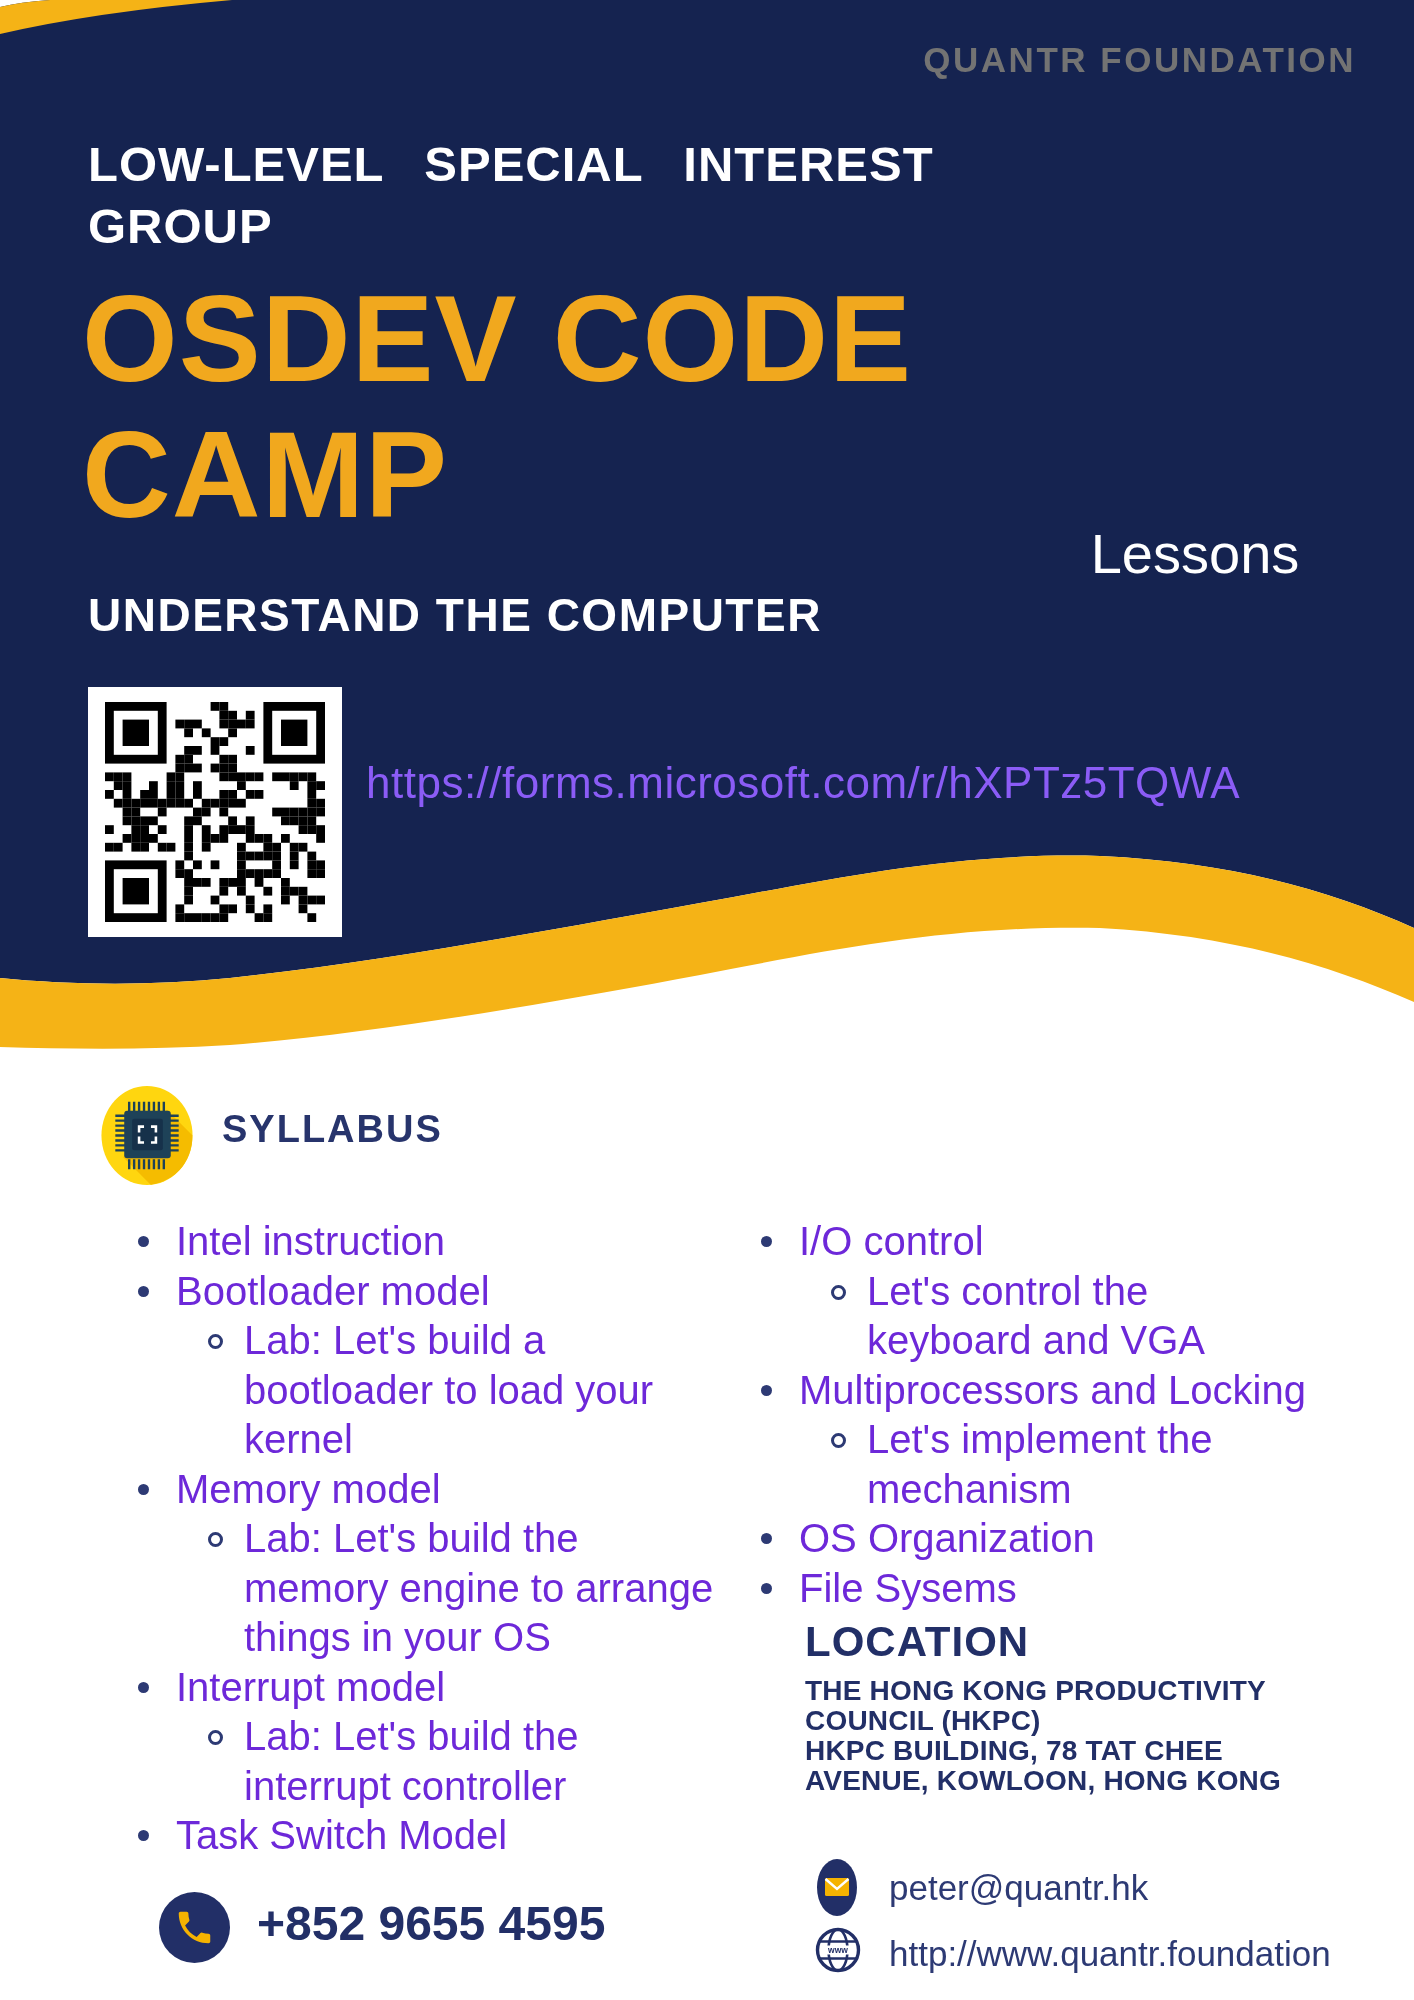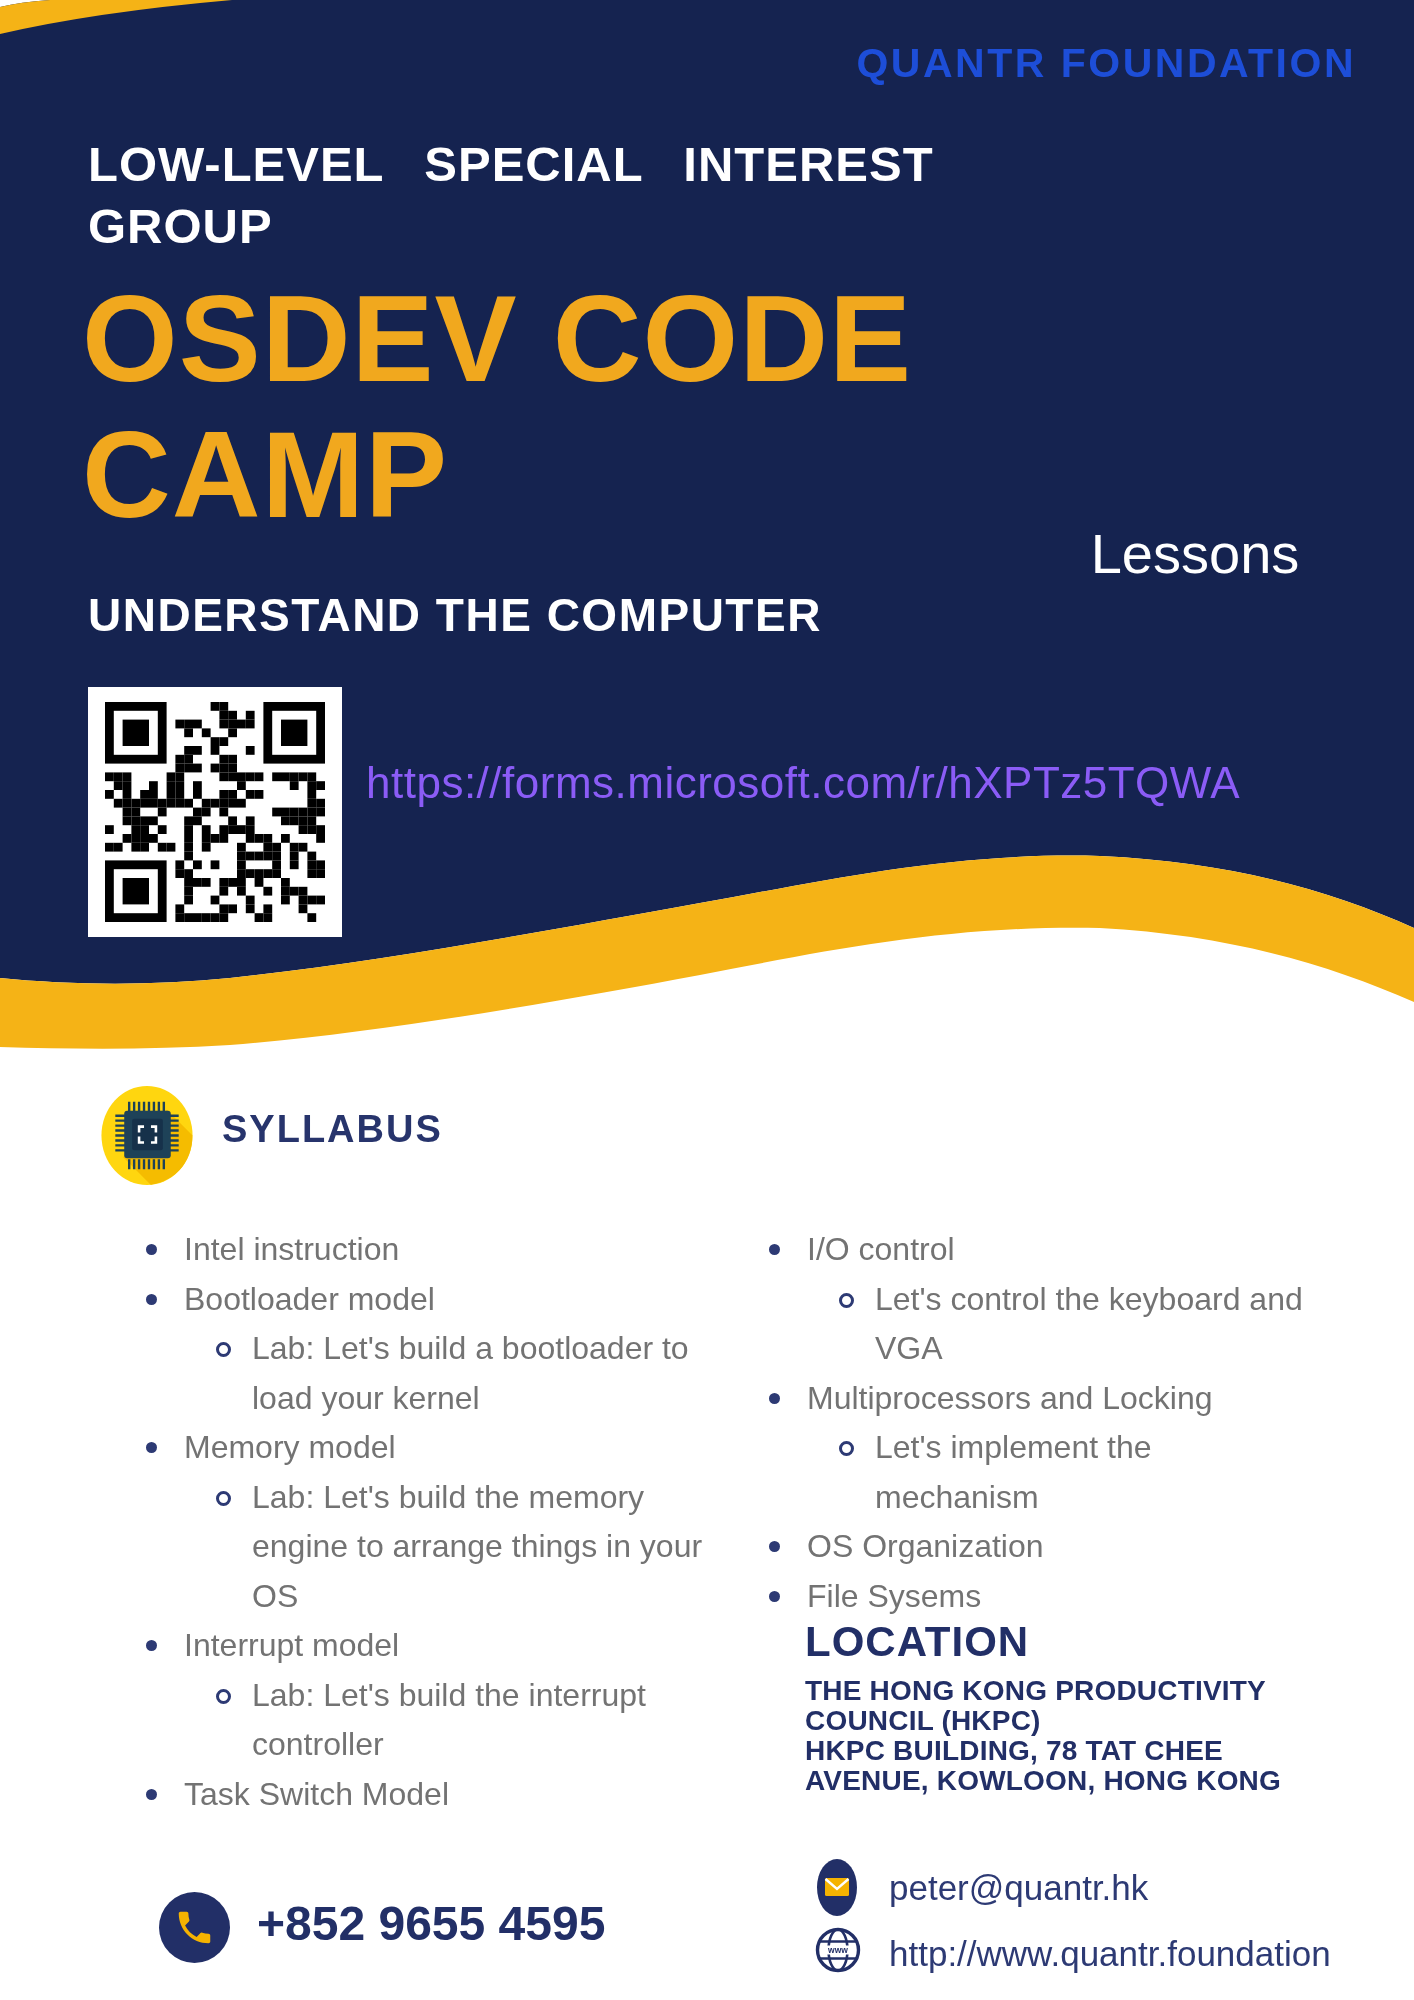--- a/index.html
+++ b/index.html
@@ -1,22 +1,22 @@
 <!DOCTYPE html>
 <html><head>
 <meta charset="utf-8">
 <style>
   html,body{margin:0;padding:0;background:#ffffff;}
   .poster{position:relative;width:1414px;height:2000px;overflow:hidden;
           background:#ffffff;font-family:"Liberation Sans",sans-serif;}
   .abs{position:absolute;}
   #bg{position:absolute;left:0;top:0;}
 
-  .brand{top:40px;right:58px;font-size:41px;font-weight:800;letter-spacing:2.5px;
-         color:#1d4ed8;}
+  .brand{top:40px;right:58px;font-size:35px;font-weight:800;letter-spacing:2.5px;
+         color:#737373;}
   .subtitle{left:88px;top:133px;color:#ffffff;font-size:49px;font-weight:800;
             line-height:62px;letter-spacing:1px;}
   .subtitle .wide{word-spacing:26px;}
   .date{right:84px;top:200px;color:#ffffff;font-size:60px;font-weight:400;}
   .title{left:82px;top:271px;color:#F1A81E;font-size:123px;font-weight:800;
          line-height:136px;letter-spacing:1px;}
   .lessons-circle{left:1084px;top:292px;width:222px;height:222px;border-radius:50%;
          background:#FFDE12;text-align:center;}
   .lessons-circle span{display:block;line-height:218px;font-size:124px;font-weight:400;
          color:#152350;}
@@ -25,22 +25,22 @@
   .tagline{left:88px;top:588px;color:#ffffff;font-size:46px;font-weight:800;
          letter-spacing:1.5px;}
   .qr{left:88px;top:687px;width:254px;height:250px;background:#ffffff;}
   .url{left:366px;top:758px;color:#8b5cf6;font-size:44px;font-weight:400;
        letter-spacing:0.5px;}
 
   .syllabus-icon{left:101px;top:1086px;width:92px;height:99px;}
   .syllabus-heading{left:222px;top:1108px;color:#27346C;font-size:38px;font-weight:800;
        letter-spacing:2px;}
 
-  ul.syl{list-style:none;margin:12px;padding:0;font-size:32px;line-height:49.5px;
-       color:#737373;}
+  ul.syl{list-style:none;margin:4px;padding:0;font-size:40px;line-height:49.5px;
+       color:#6d28d9;}
   ul.syl{position:absolute;top:1213px;}
   ul.syl.left{left:128px;width:590px;}
   ul.syl.right{left:751px;width:560px;}
   ul.syl li{position:relative;}
   ul.syl li.main{padding-left:44px;}
   ul.syl li.sub{padding-left:112px;}
   ul.syl li .dot{position:absolute;left:6px;top:19px;width:11px;height:11px;
        border-radius:50%;background:#2D3A74;}
   ul.syl li .ring{position:absolute;left:76px;top:18px;width:9px;height:9px;
        border-radius:50%;border:3px solid #2D3A74;background:transparent;}

